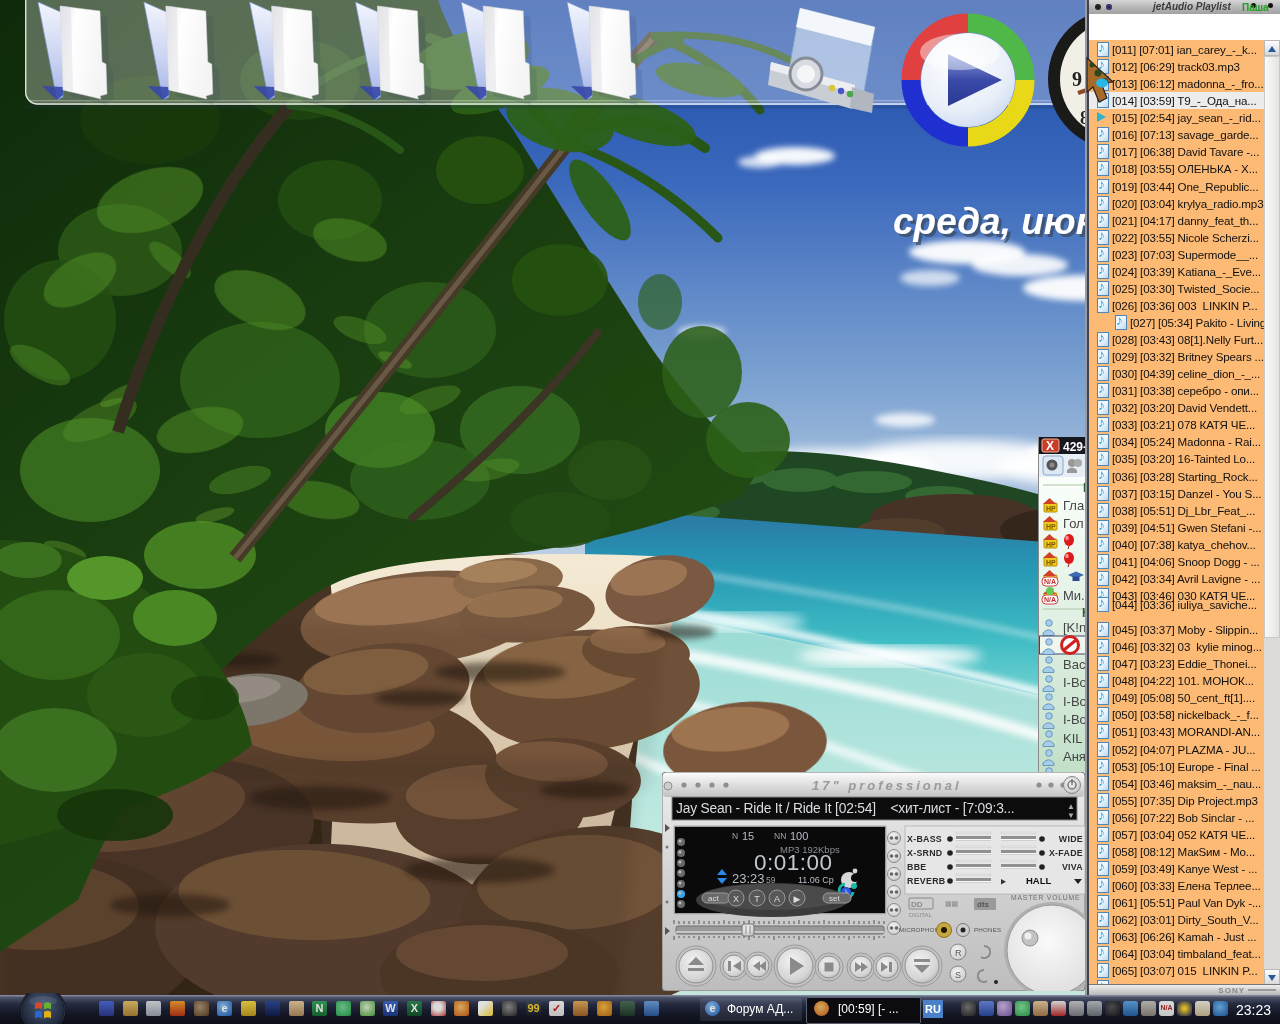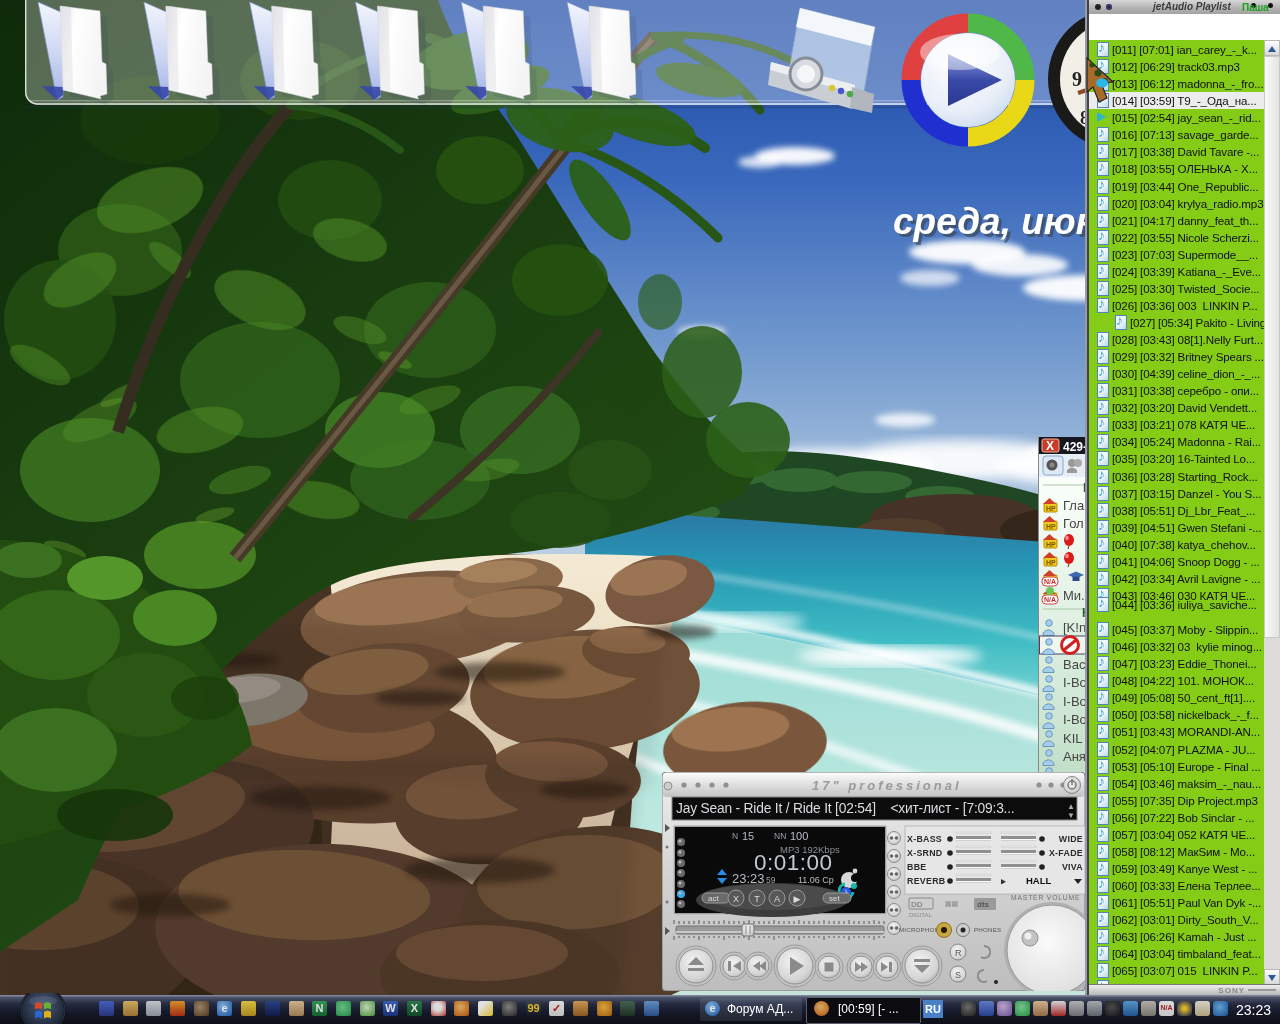--- a/index.html
+++ b/index.html
@@ -5,21 +5,21 @@
 #scene{position:absolute;left:0;top:0;z-index:1;}
 .abs{position:absolute;}
 
 #pl{position:absolute;left:1085px;top:0;width:195px;height:995px;z-index:40;
 background:#fff;border-left:2px solid #9a9aa2;box-shadow:inset 2px 0 0 #43434e;box-sizing:border-box;}
 #pl-title{position:absolute;left:2px;top:0;right:0;height:14px;
 background:linear-gradient(#d6d6d6,#b2b2b2 60%,#a2a2a2);
 font-size:10px;font-weight:bold;font-style:italic;color:#3c3c3c;}
 #pl-combo{position:absolute;left:2px;top:14px;right:0;height:26px;background:#fde047;
 border:1px solid #2a4a7a;box-sizing:border-box;margin-top:48px;}
-#pl-list{position:absolute;left:2px;top:40px;right:16px;bottom:10px;background:#84cc16;overflow:hidden;}
+#pl-list{position:absolute;left:2px;top:40px;right:16px;bottom:10px;background:#fdba74;overflow:hidden;}
 .pr{position:absolute;left:0;height:17px;width:100%;font-size:11.6px;color:#101010;
 white-space:nowrap;letter-spacing:-0.15px;}
 .pr .tx{position:absolute;left:23px;top:2px;}
 .ic{position:absolute;left:8px;top:1px;width:10px;height:13px;
 background:linear-gradient(135deg,#f0f7fc 45%,#bcd8ee);border:1px solid #4e86b8;}
 .ic:after{content:"\266A";position:absolute;left:0px;top:-3px;font-size:13.5px;color:#28a4d8;font-weight:bold;}
 .icp{position:absolute;left:6px;top:1px;width:14px;height:14px;}
 .icp:after{content:"";position:absolute;left:2px;top:2px;
 border-left:9px solid #30b4cc;border-top:5px solid transparent;border-bottom:5px solid transparent;}
 #pl-sb{position:absolute;right:0;top:40px;width:16px;bottom:10px;background:#f0efed;}
@@ -550,21 +550,21 @@
 <div class="pr" style="top:69.2px;">
         <s class="icp"></s>
         <span class="tx">[015] [02:54] jay_sean_-_rid...</span>
       </div>
 <div class="pr" style="top:86.3px;">
         <s class="ic"></s>
         <span class="tx">[016] [07:13] savage_garde...</span>
       </div>
 <div class="pr" style="top:103.4px;">
         <s class="ic"></s>
-        <span class="tx">[017] [03:38] David Tavare -...</span>
+        <span class="tx">[017] [06:38] David Tavare -...</span>
       </div>
 <div class="pr" style="top:120.4px;">
         <s class="ic"></s>
         <span class="tx">[018] [03:55] ОЛЕНЬКА - Х...</span>
       </div>
 <div class="pr" style="top:137.5px;">
         <s class="ic"></s>
         <span class="tx">[019] [03:44] One_Republic...</span>
       </div>
 <div class="pr" style="top:154.5px;">

